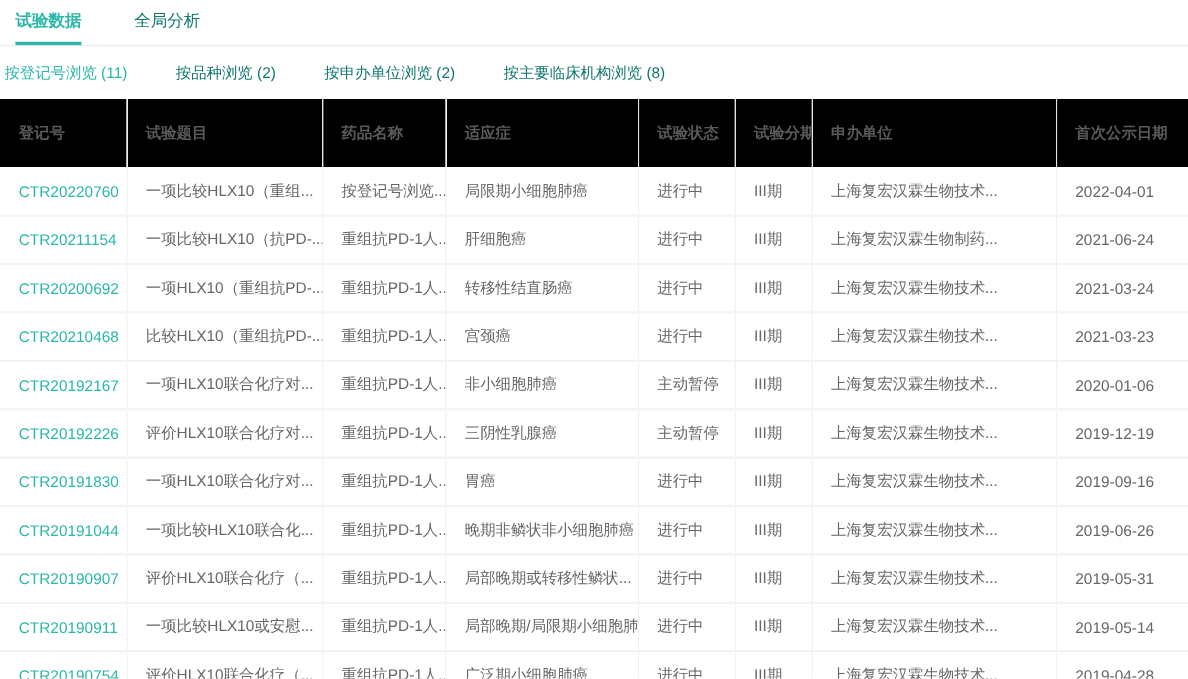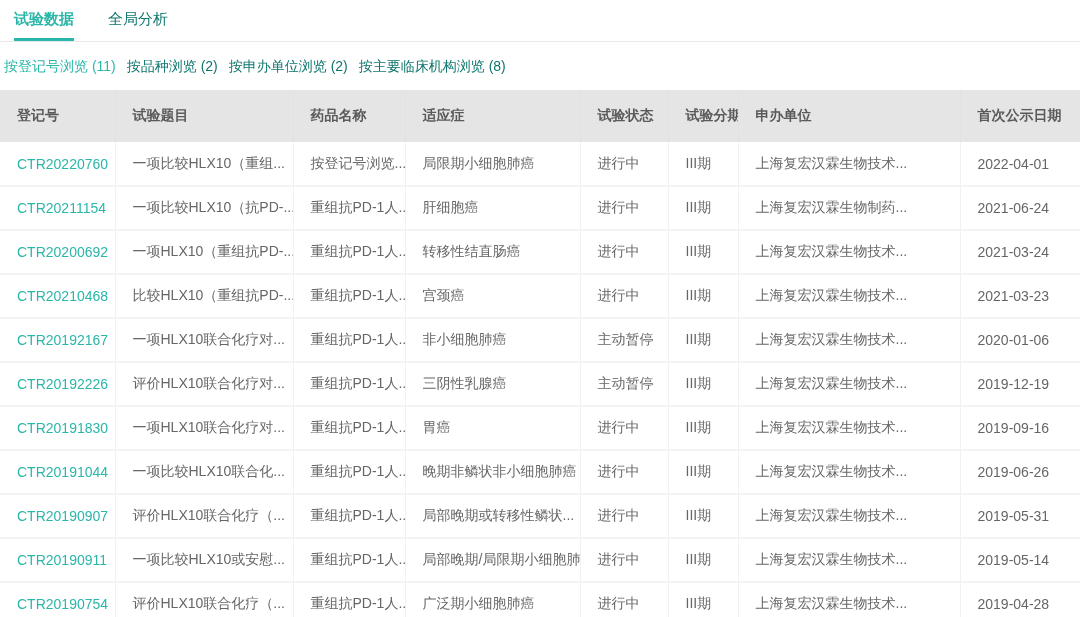--- a/index.html
+++ b/index.html
@@ -3,61 +3,61 @@
 <meta charset="utf-8">
 <style>
   * { box-sizing: border-box; margin: 0; padding: 0; }
   html, body { width: 1080px; height: 617px; overflow: hidden; background: #fff; }
   body { font-family: "Liberation Sans", "DejaVu Sans", sans-serif; color: #666; }
 
   
   .tabs-bar {
     display: flex;
     align-items: flex-end;
-    gap: 34px;
+    gap: 48px;
     padding: 10px 0 0 14px;
     border-bottom: 1px solid #e9e9e9;
   }
   .tab {
     font-size: 15px;
     color: #0f766e;
     padding-bottom: 9px;
     cursor: pointer;
     border-bottom: 3px solid transparent;
     white-space: nowrap;
   }
   .tab.active {
     color: #2ab7a9;
     font-weight: bold;
     border-bottom-color: #2ab7a9;
   }
 
   
   .filters {
     display: flex;
-    gap: 11px;
+    gap: 44px;
     padding: 16px 0 14px 4px;
     font-size: 14px;
   }
   .filter-item { color: #0f766e; cursor: pointer; white-space: nowrap; }
   .filter-item.active { color: #2ab7a9; }
 
   
   table {
     width: 1080px;
     border-collapse: collapse;
     table-layout: fixed;
     font-size: 14px;
   }
   thead th {
-    background: #e5e5e5;
+    background: #000000;
     color: #5a5a5a;
     font-weight: bold;
     text-align: left;
-    height: 52px;
+    height: 62px;
     padding: 0 10px 0 17px;
     border-right: 1px solid #e2e2e2;
     white-space: nowrap;
     overflow: hidden;
   }
   thead th:last-child { border-right: none; }
   tbody td {
     height: 44px;
     padding: 0 10px 0 17px;
     border-right: 1px solid #f1f1f1;

